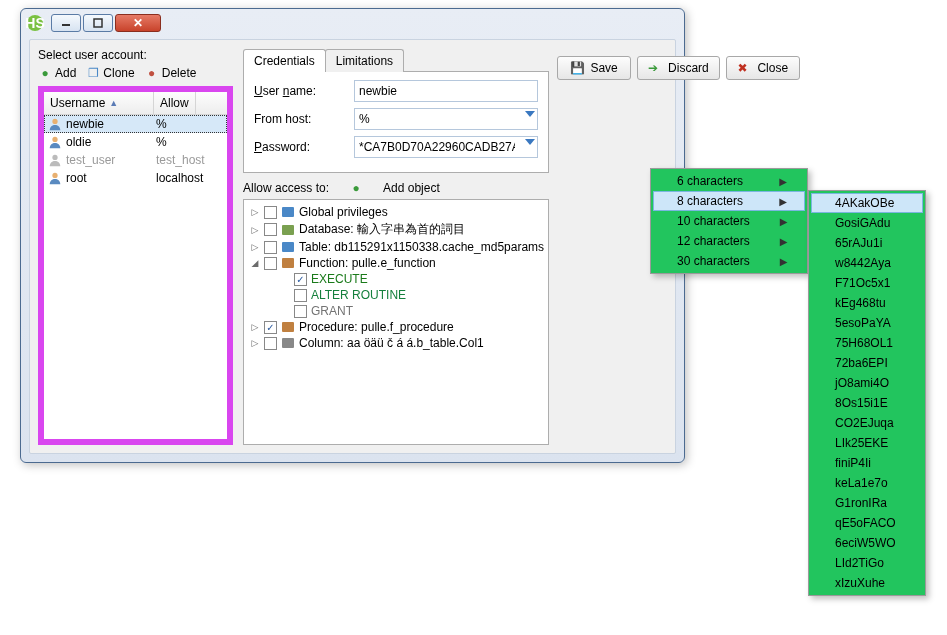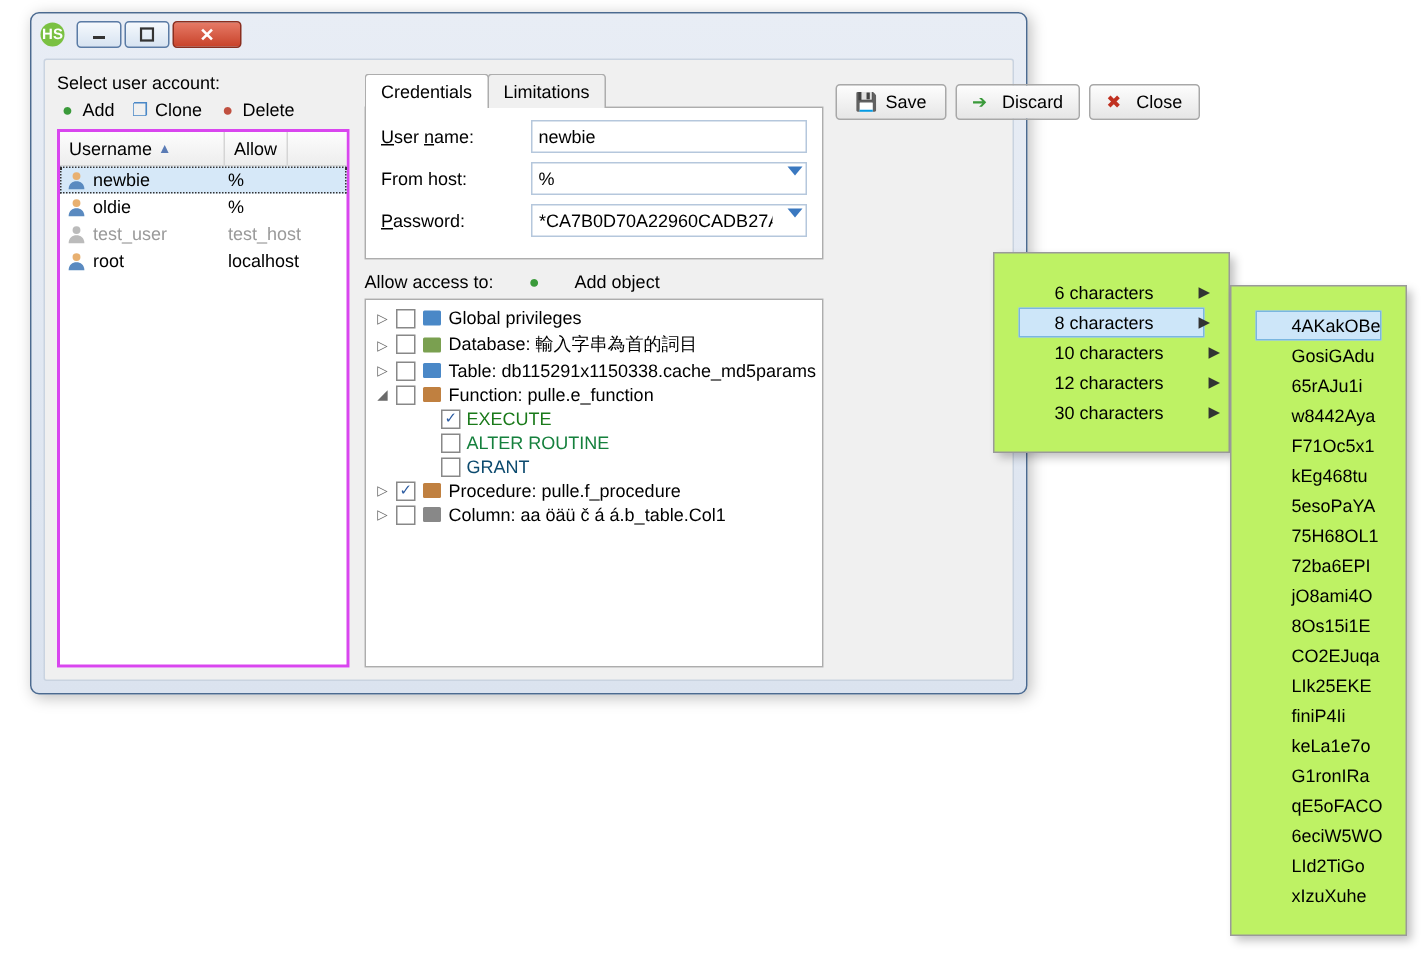--- a/index.html
+++ b/index.html
@@ -3,42 +3,42 @@
 <meta charset="utf-8">
 <style>
 * { box-sizing: border-box; margin: 0; padding: 0; font-family: "Segoe UI", Tahoma, sans-serif; font-size: 12px; }
 body { background: #fff; width: 947px; height: 635px; position: relative; }
 
 
 .window { position: absolute; left: 20px; top: 8px; width: 665px; height: 455px;
   background: linear-gradient(#e8edf5, #dbe3ef); border: 1px solid #4b6a90; border-radius: 6px;
   box-shadow: 2px 2px 10px rgba(0,0,0,.25); }
 .titlebar { height: 28px; display: flex; align-items: center; padding: 0 6px; }
-.app-icon { width: 16px; height: 16px; border-radius: 50%; background: #7ac142; display: flex; align-items: center; justify-content: center; color: #fff; font-size: 10px; font-weight: bold; margin-right: 6px; }
+.app-icon { width: 16px; height: 16px; border-radius: 50%; background: #7ac142; display: flex; align-items: center; justify-content: center; color: #fff; font-size: 14px; font-weight: bold; margin-right: 6px; }
 .title { color: #000; flex: 1; }
 .win-btns { display: flex; gap: 0; }
 .win-btn { width: 30px; height: 18px; border: 1px solid #5a7ba5; border-radius: 3px; margin-left: 2px;
   background: linear-gradient(#f5f9fd,#d7e3f1); display: flex; align-items: center; justify-content: center; cursor: default; }
 .win-btn.close { width: 46px; background: linear-gradient(#e67a66,#c8432b); border-color: #8a2e1f; color: #fff; font-weight: bold; }
 .win-btn svg, .win-btn span { pointer-events: none; }
 
 .client { position: absolute; left: 8px; top: 30px; right: 8px; bottom: 8px; background: #f0f0f0;
   border: 1px solid #c9d3e0; border-radius: 2px; padding: 8px; display: flex; gap: 8px; flex-direction: row; }
 .columns { display: flex; gap: 10px; flex: 1; min-height: 0; }
 
 
 .left { width: 195px; display: flex; flex-direction: column; }
 .left-label { margin-bottom: 4px; }
 .left-toolbar { display: flex; gap: 10px; margin-bottom: 6px; }
 .tbtn { display: flex; align-items: center; gap: 3px; cursor: default; }
 .ico { width: 14px; height: 14px; display: inline-flex; align-items: center; justify-content: center; }
 .ico.add { color: #3a9a3a; }
 .ico.clone { color: #4a88c7; }
 .ico.delete { color: #c05040; }
-.user-list { flex: 1; border: 2px solid #d946ef; background: #fff; }
+.user-list { flex: 1; border: 6px solid #d946ef; background: #fff; }
 .ul-head { display: flex; border-bottom: 1px solid #d5d5d5; background: linear-gradient(#fdfdfd,#ededed); }
 .ul-head > div { padding: 4px 6px; border-right: 1px solid #d5d5d5; }
 .ul-head .c1 { width: 110px; display: flex; align-items: center; gap: 4px; }
 .sort-arrow { color: #5a7bb5; font-size: 9px; }
 .ul-row { display: flex; padding: 2px 0; align-items: center; }
 .ul-row.sel { background: #d6e8f8; outline: 1px dotted #333; outline-offset: -1px; }
 .ul-row .c1 { width: 110px; padding-left: 4px; display: flex; align-items: center; gap: 4px; }
 .ul-row .c2 { padding-left: 2px; }
 .usericon { width: 14px; height: 14px; }
 .disabled { color: #9a9a9a; }
@@ -62,29 +62,29 @@
 .tree { border: 1px solid #adadad; background: #fff; flex: 1; overflow: auto; padding: 4px 2px; }
 .trow { display: flex; align-items: center; gap: 4px; padding: 1px 2px; white-space: nowrap; }
 .expander { width: 10px; color: #6b6b6b; font-size: 9px; text-align: center; cursor: default; }
 .chk { width: 13px; height: 13px; border: 1px solid #888; background: #fff; display: inline-flex; align-items: center; justify-content: center; font-size: 10px; color: #2a5aa0; }
 .chk.checked::after { content: "✓"; }
 .objico { width: 14px; height: 14px; display: inline-block; }
 .lvl1 { padding-left: 4px; }
 .lvl2 { padding-left: 34px; }
 .green { color: #1a7a1a; }
 .red { color: #15803d; }
-.blue { color: #0c4a6e; }
+.blue { color: #737373; }
 
 .buttons { display: flex; justify-content: flex-end; gap: 6px; margin-top: 8px; }
 .btn { min-width: 74px; height: 24px; border: 1px solid #a8a8a8; border-radius: 3px;
   background: linear-gradient(#fdfdfd,#e6e6e6); display: flex; align-items: center; justify-content: center; gap: 6px; padding: 0 10px; cursor: default; }
 .btn .bico { width: 14px; height: 14px; }
 
 
-.menu { position: absolute; background: #bef264; border: 1px solid #9a9a9a; box-shadow: 3px 3px 6px rgba(0,0,0,.25); padding: 16px; margin-left: 12px; }
+.menu { position: absolute; background: #22c55e; border: 1px solid #9a9a9a; box-shadow: 3px 3px 6px rgba(0,0,0,.25); padding: 2px; }
 .menu .mitem { display: flex; align-items: center; justify-content: space-between; padding: 3px 18px 3px 24px; white-space: nowrap; cursor: default; }
 .menu .mitem.hl { background: #cde6f9; border: 1px solid #7ab6e0; padding: 2px 17px 2px 23px; }
 .menu .arrow { margin-left: 30px; font-size: 10px; color: #333; }
 .menu1 { left: 650px; top: 168px; width: 158px; }
 .menu2 { left: 808px; top: 190px; width: 118px; }
 </style>
 </head>
 <body>
 
 <div class="window">

